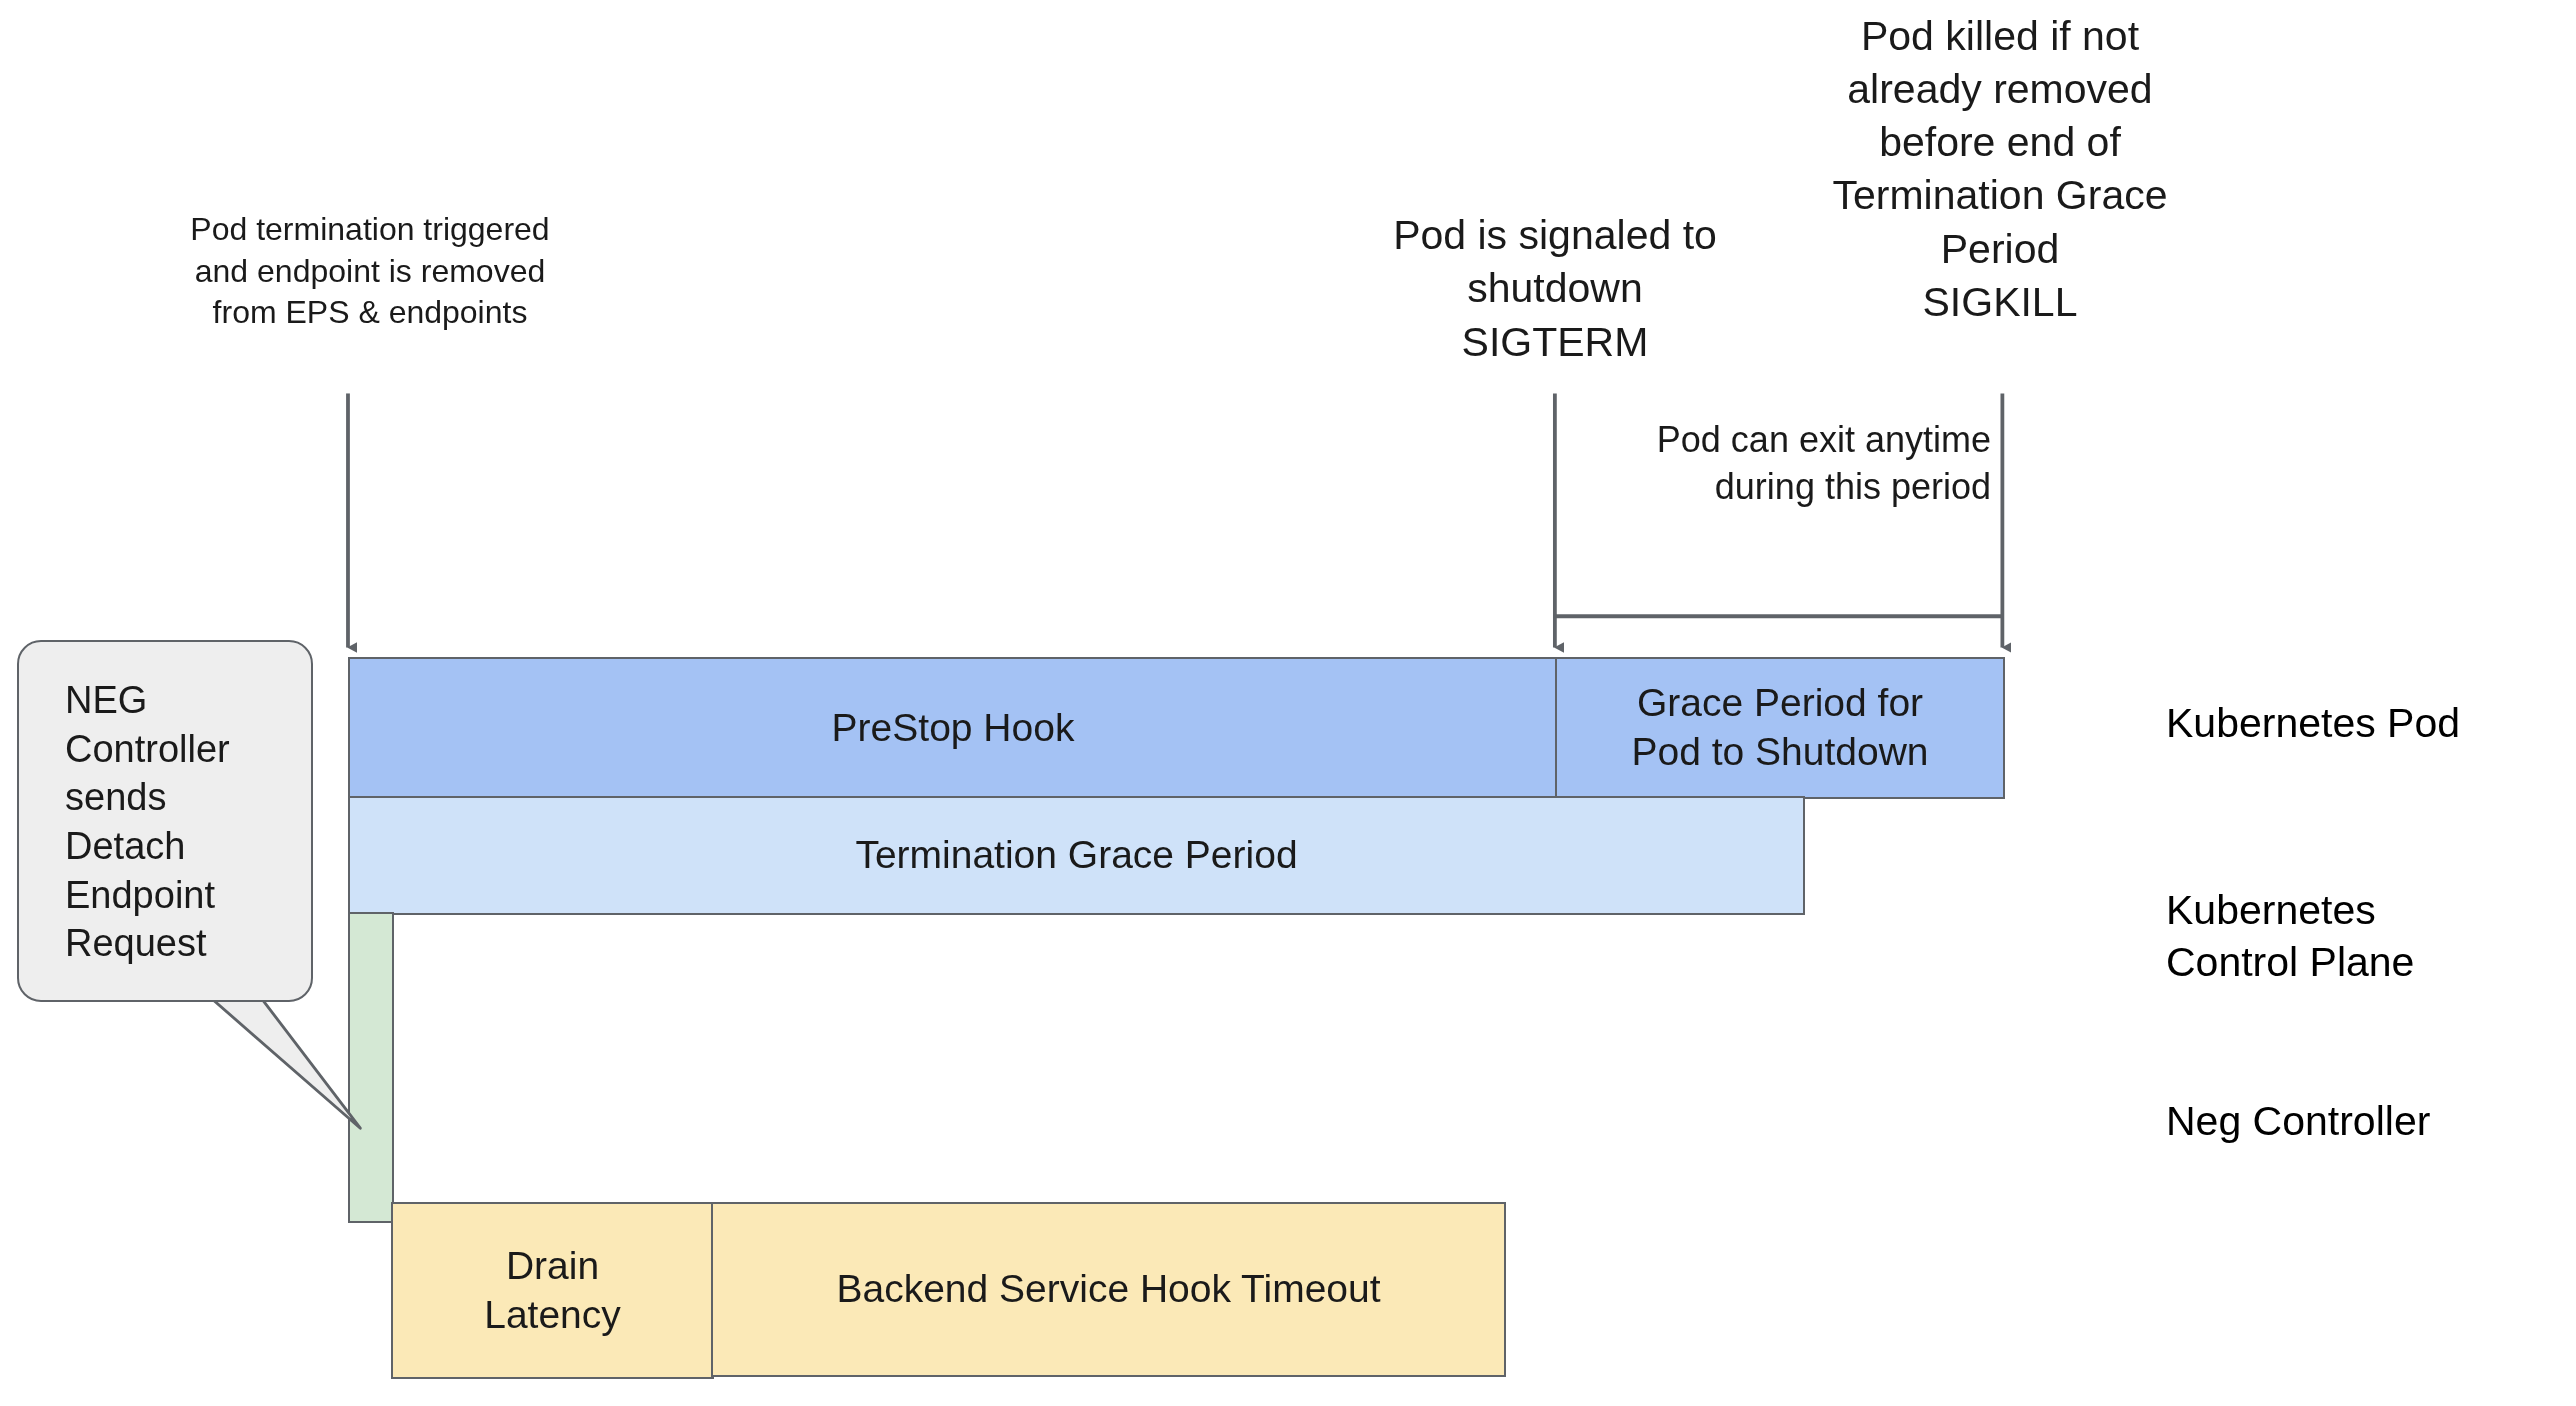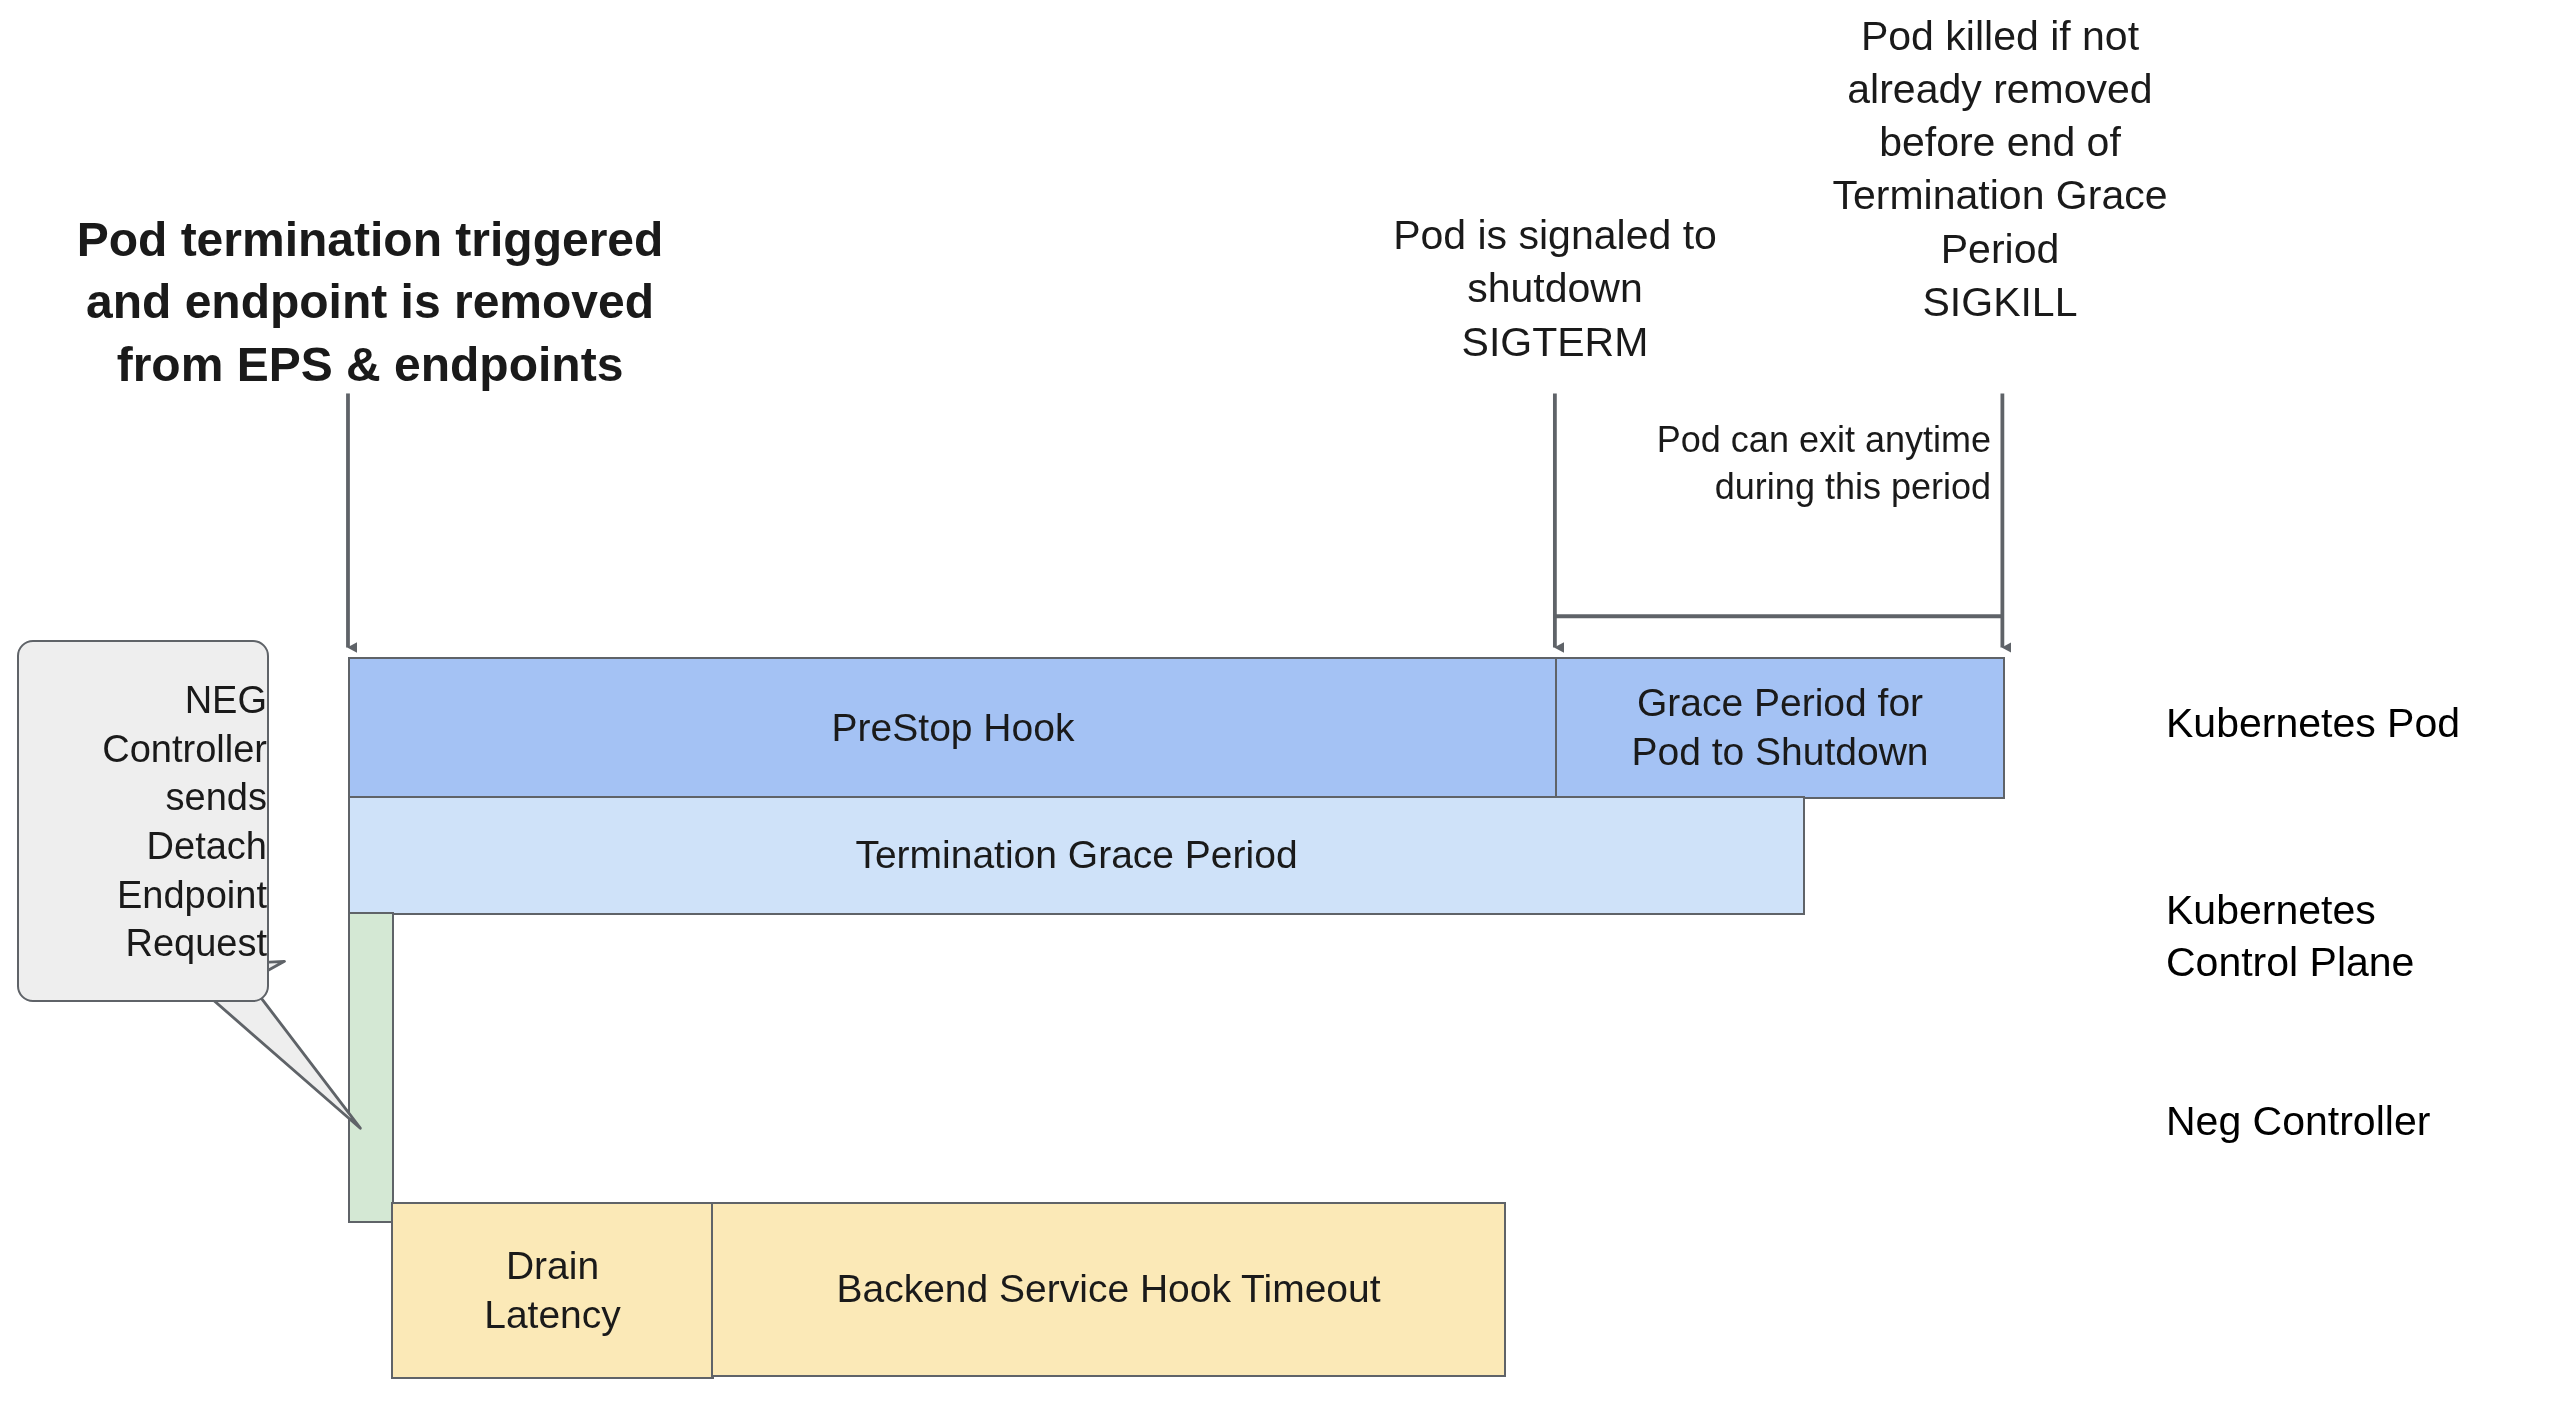--- a/index.html
+++ b/index.html
@@ -22,22 +22,21 @@
   
   .annot {
     text-align: center;
     color: #1a1a1a;
     line-height: 1.30;
     white-space: pre-line;
     font-weight: 400;
   }
   #annot-termination {
     left: 57px; top: 209px; width: 626px;
-    font-size: 48px;
-    font-weight: bold;
+    font-size: 32px;
   }
   #annot-sigterm {
     left: 1299px; top: 209px; width: 512px;
     font-size: 41px;
   }
   #annot-sigkill {
     left: 1763px; top: 9.5px; width: 474px;
     font-size: 41px;
   }
   #annot-exit {
@@ -96,31 +95,30 @@
     white-space: pre-line;
     text-align: left;
   }
   #lane-pod        { left: 2166px; top: 697px;  width: 398px; }
   #lane-cp         { left: 2166px; top: 884px;  width: 398px; }
   #lane-neg        { left: 2166px; top: 1095px; width: 398px; }
   #lane-gce        { left: 2166px; top: 1251px; width: 398px; }
 
   
   #callout {
-    left: 17px; top: 640px; width: 252px; height: 362px;
+    left: 17px; top: 640px; width: 296px; height: 362px;
     background: #eeeeee;
     border: 2.8px solid #5f6368;
-    border-radius: 16px;
+    border-radius: 24px;
     box-sizing: border-box;
     padding: 34px 0 0 46px;
     font-size: 38px;
     line-height: 1.28;
     color: #1a1a1a;
     white-space: pre-line;
-    text-align: right;
   }
   #callout-tail { left: 0; top: 0; pointer-events: none; }
 
   
   #overlay { left: 0; top: 0; width: 2576px; height: 1406px; }
 </style>
 </head>
 <body>
 
 <div id="stage">

